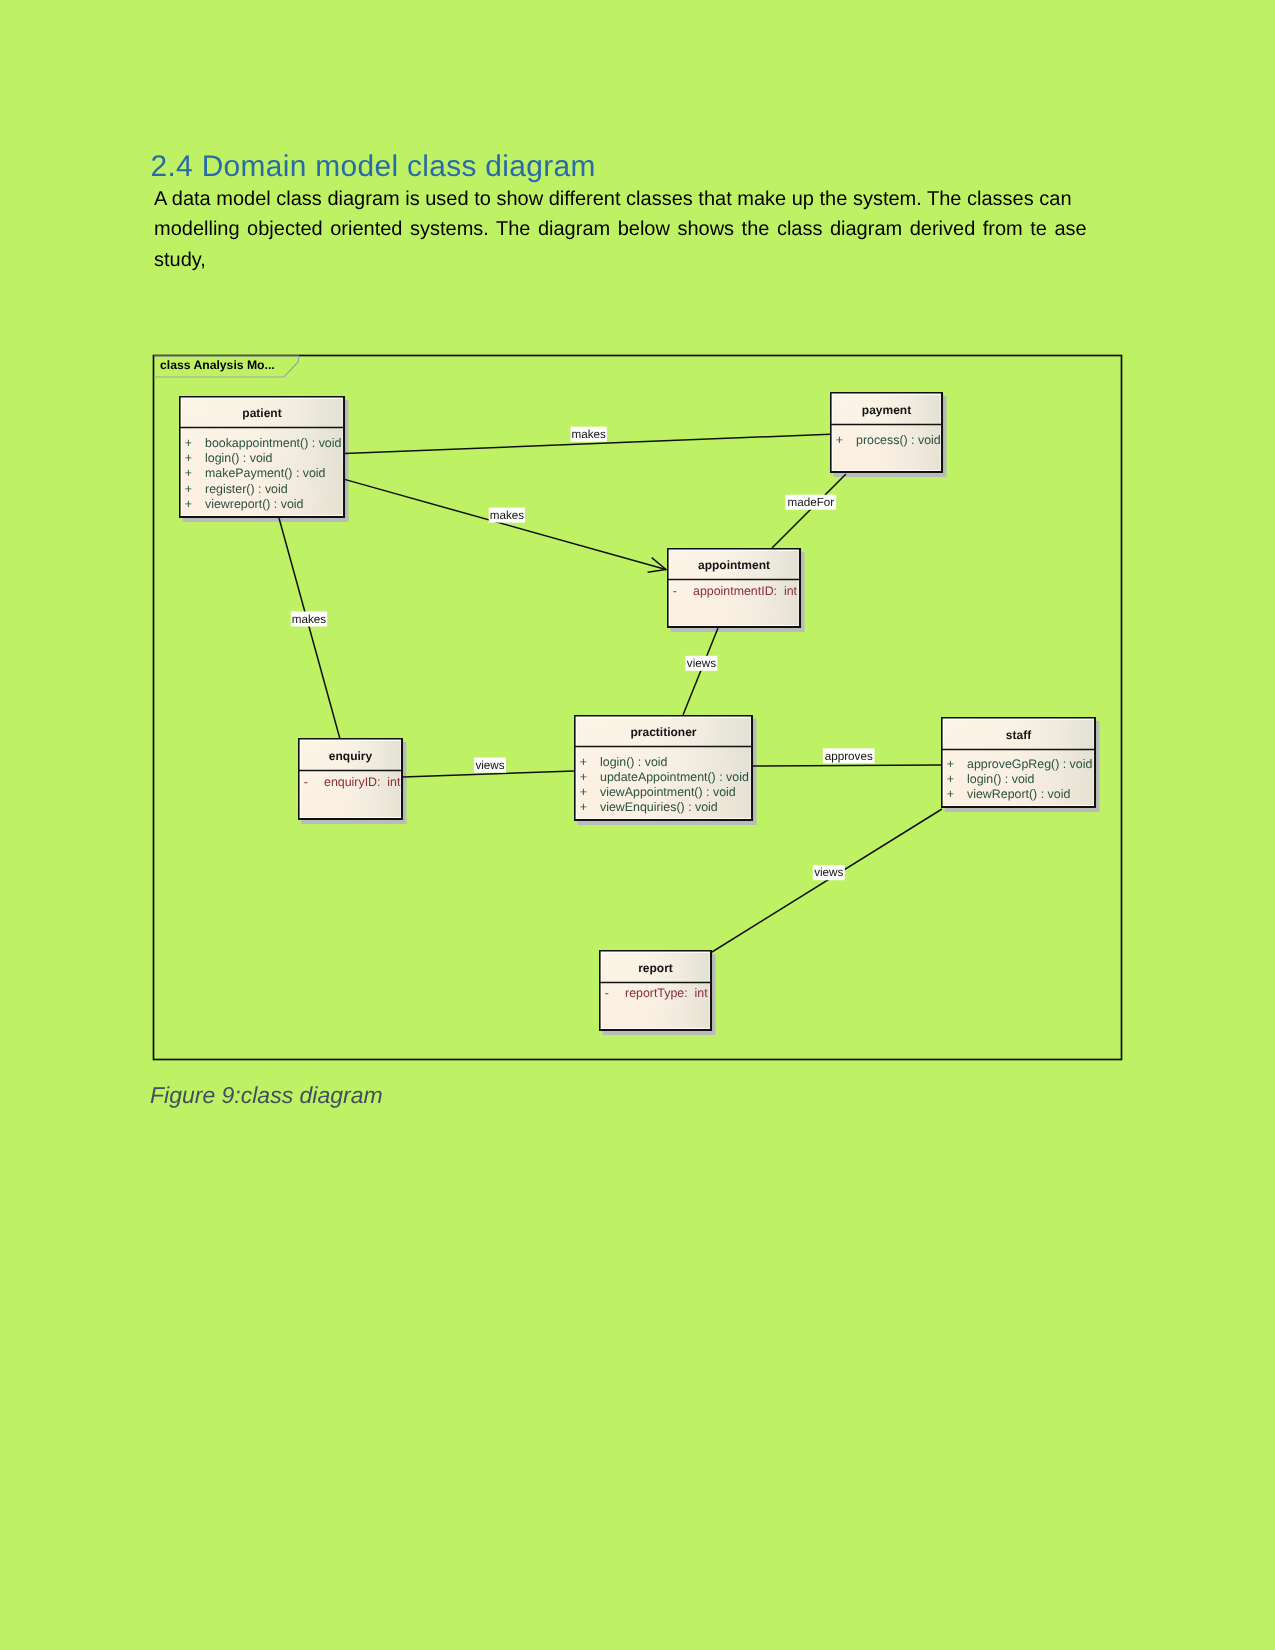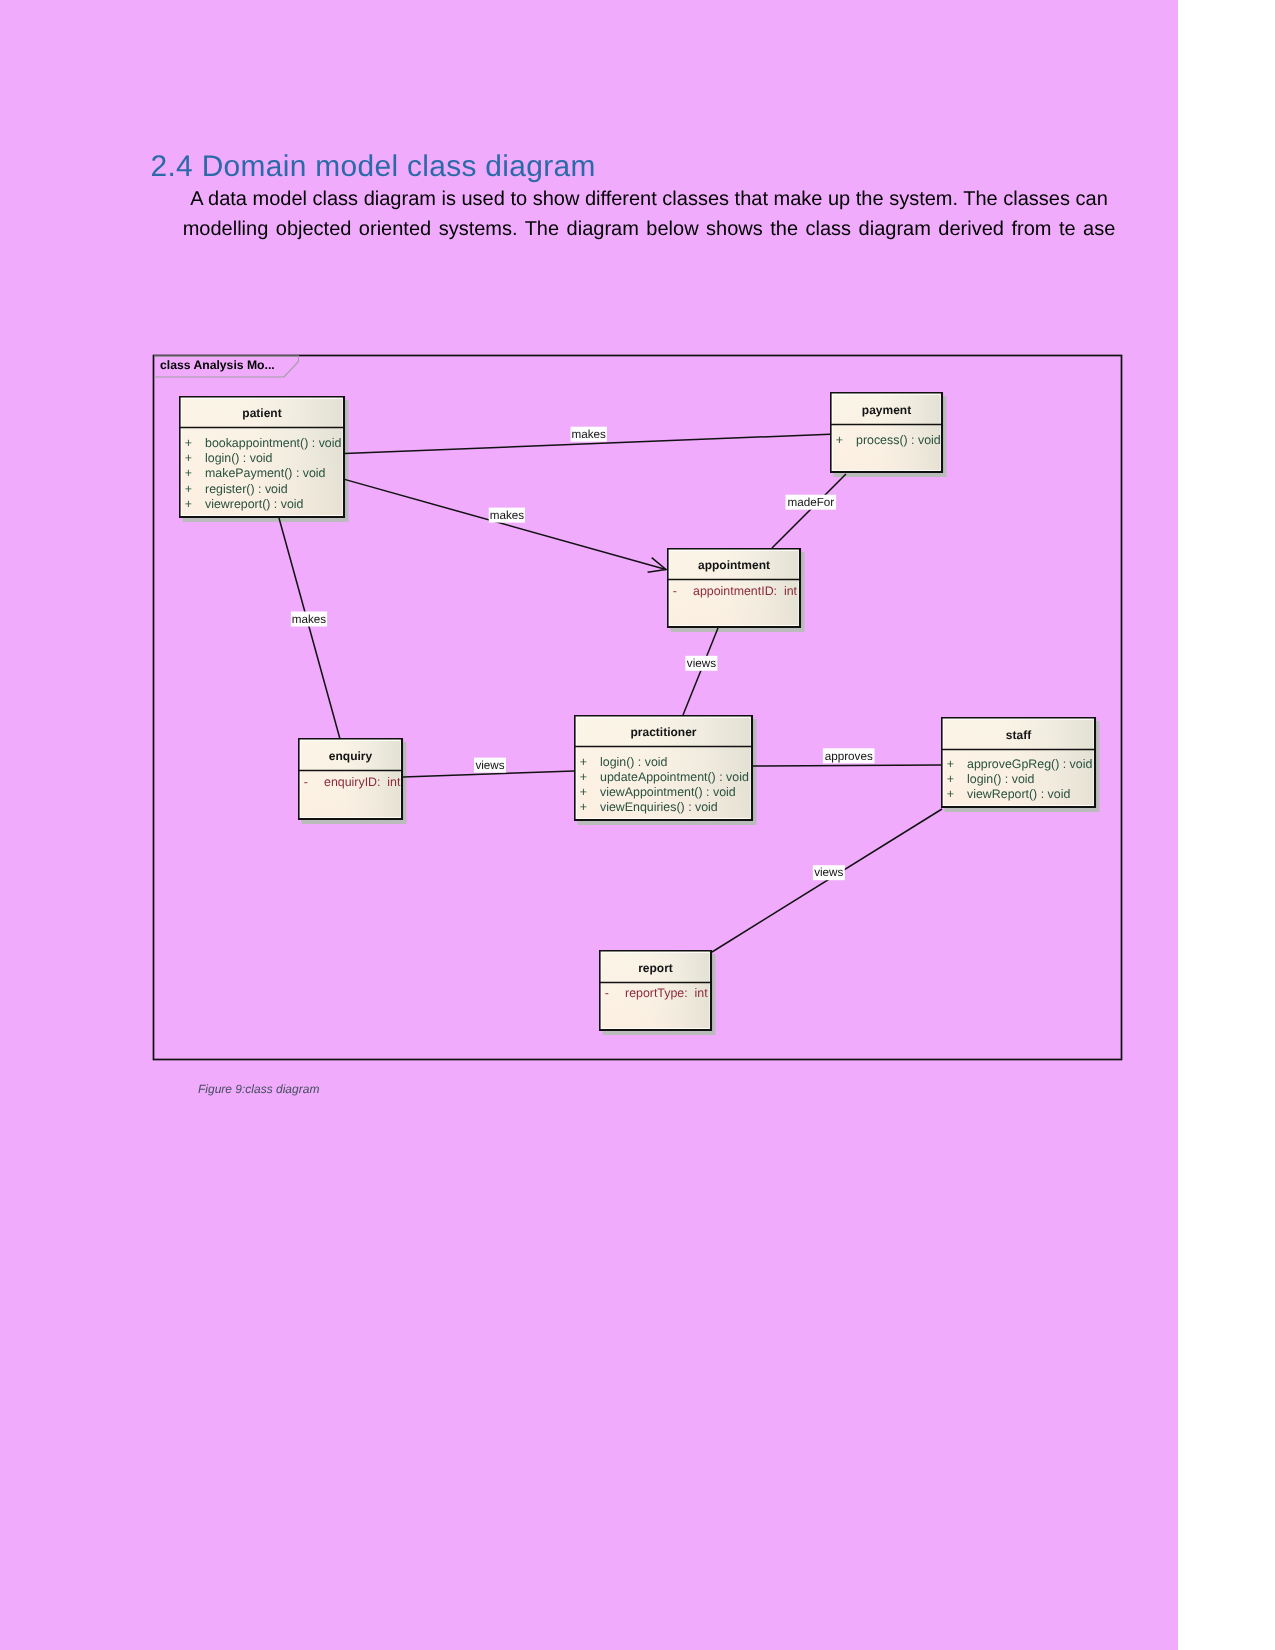--- a/index.html
+++ b/index.html
@@ -1,43 +1,44 @@
 <!DOCTYPE html>
 <html><head>
 <meta charset="utf-8">
 <style>
   html,body{margin:0;padding:0;background:#ffffff;}
   body{width:1275px;height:1650px;font-family:"Liberation Sans",sans-serif;
         -webkit-font-smoothing:antialiased;text-rendering:geometricPrecision;}
-  .page{position:relative;width:1178px;height:1650px;overflow:hidden;background:#f0abfc;text-align:center;}
+  .page{position:relative;width:1275px;height:1650px;overflow:hidden;background:#bef264;}
   .heading{position:absolute;left:150.5px;top:151px;margin:0;font-size:29.9px;font-weight:normal;
            color:#2a6aa8;white-space:nowrap;line-height:31px;letter-spacing:0.33px;}
   .body-text{position:absolute;left:154px;top:184px;width:990px;font-size:20px;line-height:30.3px;color:#000;}
   .bline{white-space:nowrap;}
   .bline:nth-child(2){word-spacing:1.93px;}
   .bline:nth-child(3){word-spacing:0.69px;}
   .bline:nth-child(4){word-spacing:1.0px;font-weight:bold;}
-  .caption{position:absolute;left:150px;top:1082px;font-size:12px;font-style:italic;color:#434e5c;white-space:nowrap;margin-left:48px;}
+  .caption{position:absolute;left:150px;top:1082px;font-size:23px;font-style:italic;color:#434e5c;white-space:nowrap;}
   svg.diagram{position:absolute;left:0;top:0;width:1275px;height:1650px;}
   .cls-title{font-size:12px;font-weight:bold;fill:#141414;}
   .mem{font-size:12.4px;}
   .mem-op{fill:#28503f;}
   .mem-attr{fill:#8c2b3c;}
   .lnk-label{font-size:11.7px;fill:#141414;}
   .frame-label{font-size:12.2px;font-weight:bold;fill:#000;}
   svg text{font-family:"Liberation Sans",sans-serif;}
 </style>
 </head>
 <body>
 
 <div class="page">
   <h2 class="heading">2.4 Domain model class diagram</h2>
   <div class="body-text">
     <div class="bline">A data model class diagram is used to show different classes that make up the system. The classes can</div>
     <div class="bline">modelling objected oriented systems. The diagram below shows the class diagram derived from te ase</div>
+    <div class="bline">study,</div>
   </div>
 
   <svg class="diagram" viewBox="0 0 1275 1650">
     <defs>
       <linearGradient id="gradClass" x1="0" y1="0" x2="1" y2="0">
         <stop offset="0%" stop-color="#fbf5e8"></stop>
         <stop offset="45%" stop-color="#f9f3e6"></stop>
         <stop offset="72%" stop-color="#f0ece0"></stop>
         <stop offset="100%" stop-color="#e2e1d3"></stop>
       </linearGradient>

